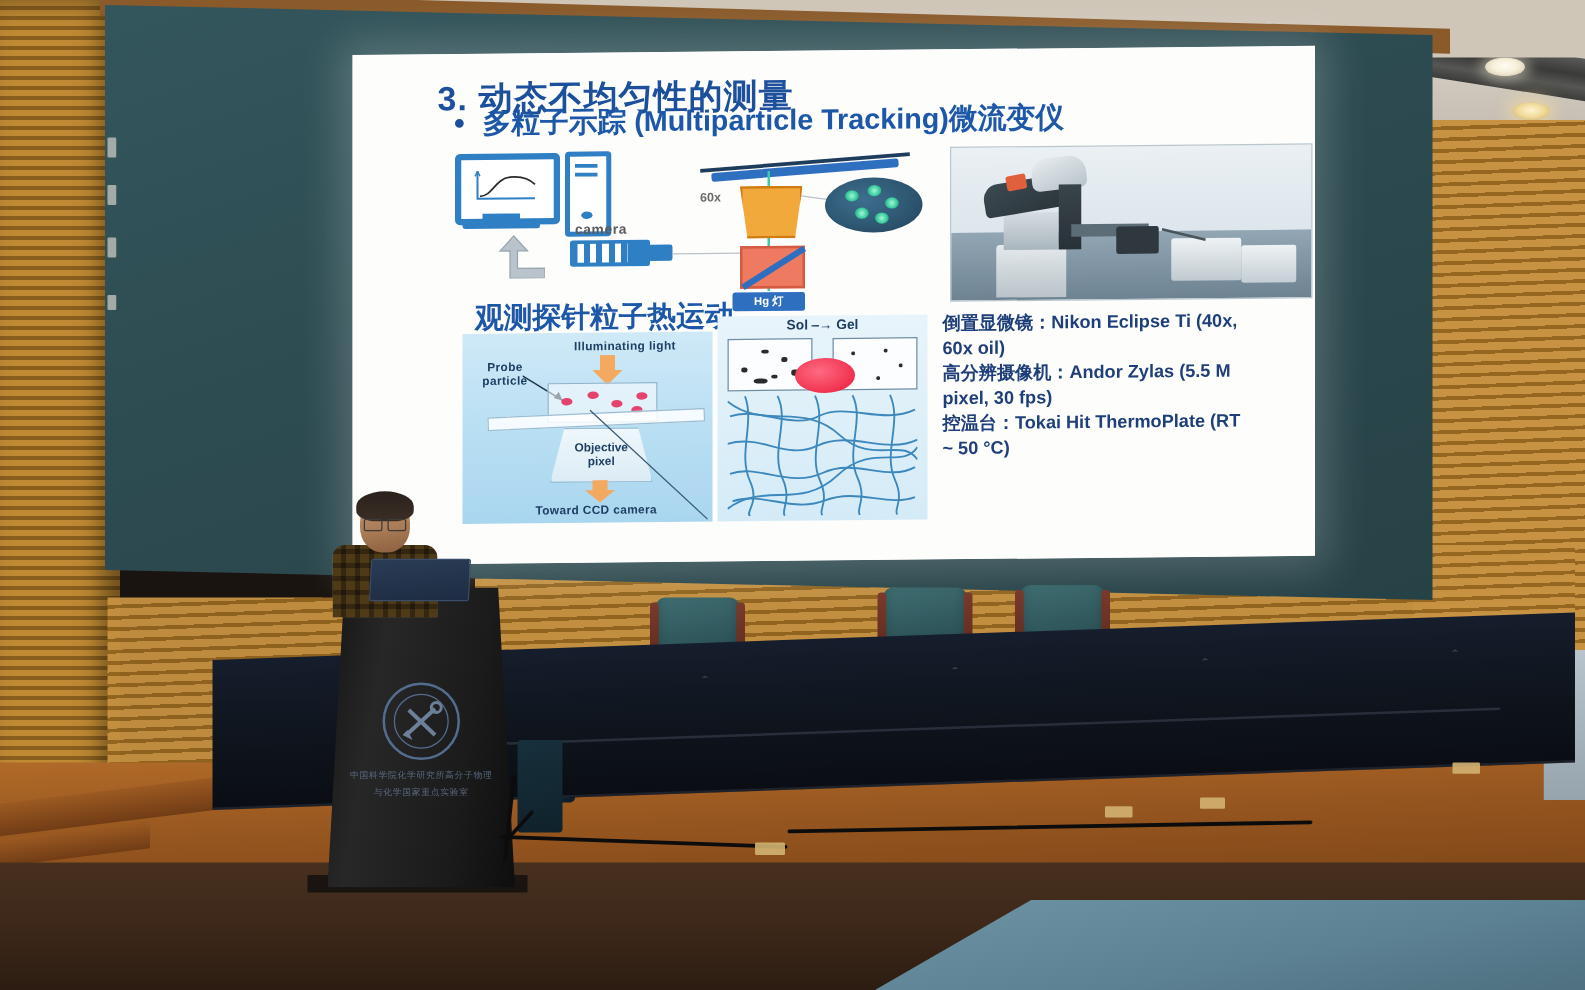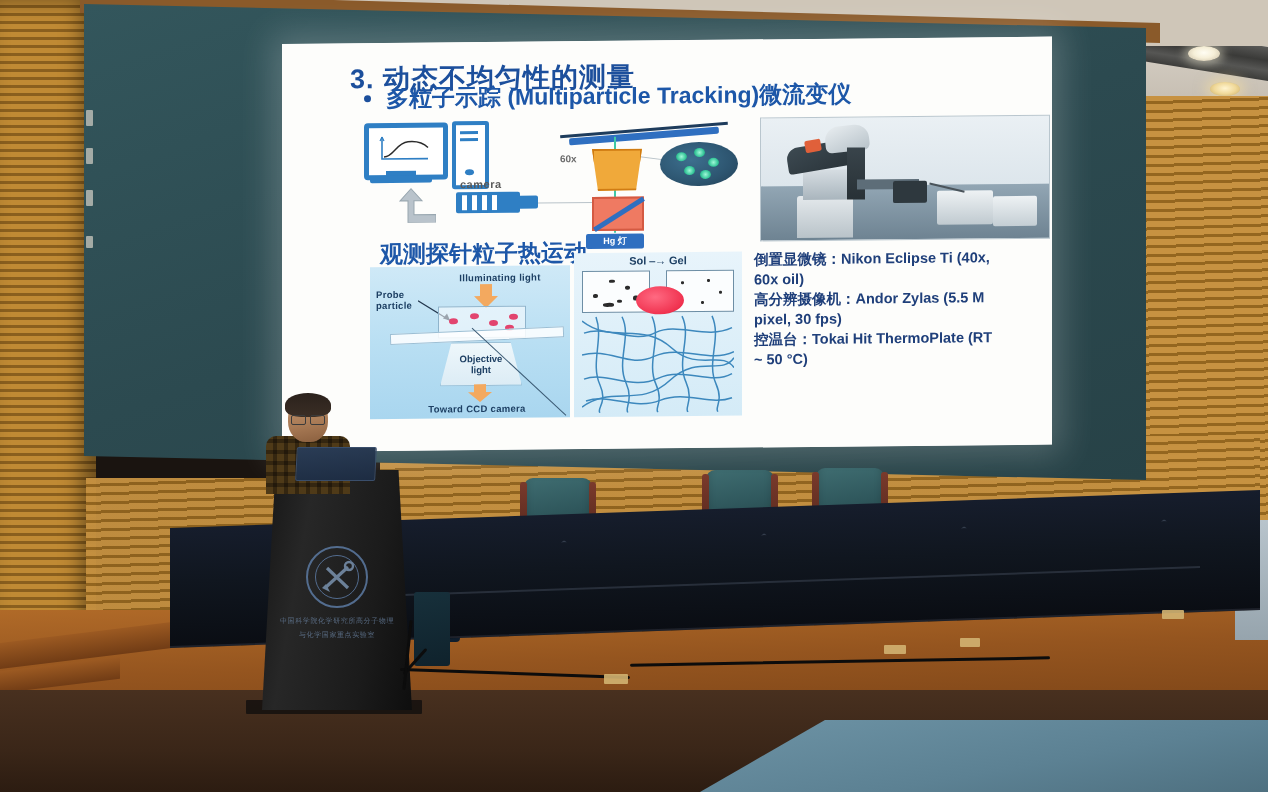--- a/index.html
+++ b/index.html
@@ -265,21 +265,21 @@
           <div class="gdot" style="left:34px;top:6px;"></div>
           <div class="gdot" style="left:48px;top:16px;"></div>
           <div class="gdot" style="left:24px;top:24px;"></div>
           <div class="gdot" style="left:40px;top:28px;"></div>
         </div>
       </div>
 
       <div class="s-mid">观测探针粒子热运动</div>
 
       <div class="probe-panel">
-        <div class="pp-label" style="left:6px;top:22px;width:56px;">
+        <div class="pp-label" style="left:6px;top:22px;width:56px;text-align:center;">
           <span>Probe</span><br>
           <span>particle</span>
         </div>
         <svg style="position:absolute;left:48px;top:32px;width:40px;height:26px;" viewBox="0 0 40 26">
           <path d="M0 2 L32 22" stroke="#22364d" stroke-width="1.2" fill="none"></path>
           <path d="M32 22 L25 20 L29 15 Z" fill="#22364d"></path>
         </svg>
 
         <div class="pp-label" style="left:70px;top:6px;width:120px;text-align:center;">Illuminating light</div>
         <svg style="position:absolute;left:104px;top:18px;width:24px;height:24px;" viewBox="0 0 24 24">
@@ -291,21 +291,21 @@
           <div class="pdot" style="left:31px;top:6px;"></div>
           <div class="pdot" style="left:50px;top:13px;"></div>
           <div class="pdot" style="left:70px;top:7px;"></div>
           <div class="pdot" style="left:66px;top:18px;"></div>
         </div>
         <div class="slideglass"></div>
 
         <div class="objlens">
           <div class="objlens-txt">
             <span>Objective</span><br>
-            <span>light</span>
+            <span>pixel</span>
           </div>
         </div>
 
         <svg style="position:absolute;left:98px;top:118px;width:24px;height:18px;" viewBox="0 0 24 18">
           <path d="M6 0 L18 0 L18 8 L24 8 L12 18 L0 8 L6 8 Z" fill="#f3a95f"></path>
         </svg>
         <div class="pp-label" style="left:32px;top:137px;width:150px;text-align:center;">Toward CCD camera</div>
 
         <svg style="position:absolute;left:96px;top:58px;width:104px;height:96px;" viewBox="0 0 104 96">
           <path d="M6 4 L100 92" stroke="#3b5a74" stroke-width="1" fill="none"></path>

